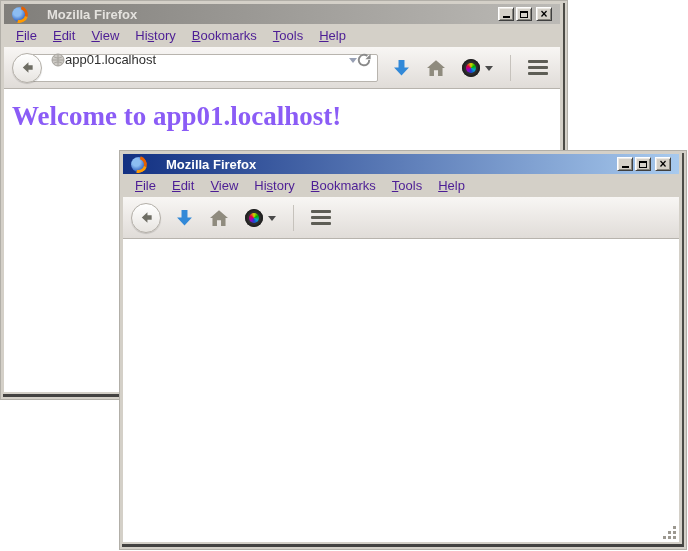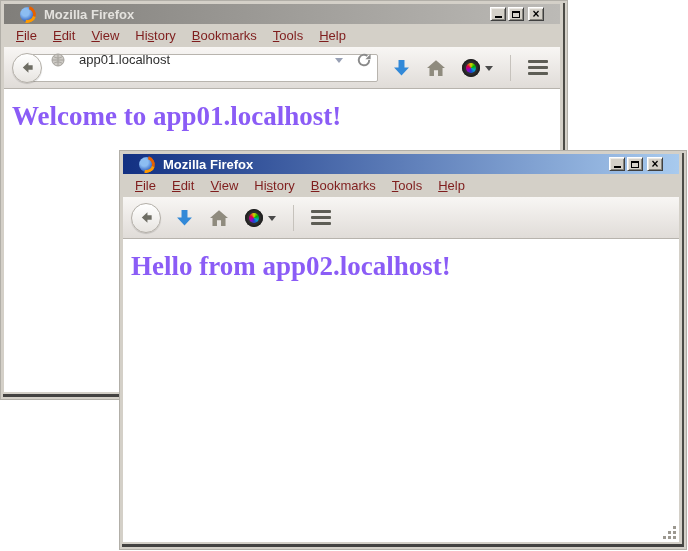--- a/index.html
+++ b/index.html
@@ -18,21 +18,21 @@
   .frame {
     height:100%; box-sizing:border-box; background:#d4d0c8;
     border-right:2px solid #4c4b46; border-bottom:3px solid #434241;
     padding:1px 3px 2px 1px;
     display:flex; flex-direction:column;
   }
 
   
   .titlebar {
     height:20px; flex:0 0 20px; display:flex; align-items:center;
-    gap:9px; padding:0 16px;
+    gap:20px; padding:0 8px;
   }
   .active .titlebar   { background:linear-gradient(to right,#123082,#a8caee); }
   .inactive .titlebar { background:linear-gradient(to right,#807e7a,#bcbab6); }
   .title-text { font-size:13px; font-weight:bold; flex:1;
     white-space:nowrap; overflow:hidden; }
   .active .title-text   { color:#ffffff; }
   .inactive .title-text { color:#e4e2de; }
 
   .ff-icon { width:15px; height:15px; border-radius:50%; position:relative;
     background:radial-gradient(circle at 35% 35%, #8cbdf2 0 28%, #2a5bbf 70%);
@@ -53,42 +53,42 @@
   .glyph-min { width:7px; height:2px; background:#000; align-self:flex-end; margin-bottom:2px; }
   .glyph-max { width:8px; height:7px; box-sizing:border-box;
     border:1px solid #000; border-top-width:2px; }
   .glyph-close { font-size:12px; font-weight:bold; line-height:10px; color:#000; }
 
   
   .menubar {
     height:23px; flex:0 0 23px; display:flex; align-items:center;
     padding-left:4px; background:#d4d0c8;
   }
-  .menu-item { padding:3px 8px; font-size:13px; color:#7f1d1d; white-space:nowrap; }
+  .menu-item { padding:3px 8px; font-size:13px; color:#4c1d95; white-space:nowrap; }
   .mnemonic { text-decoration:underline; }
 
   
   .toolbar {
     height:41px; flex:0 0 41px; display:flex; align-items:center;
     background:linear-gradient(#f8f6f4,#e0dcd8);
     border-bottom:1px solid #b7b3ad;
     padding:0 12px 0 8px;
   }
   .back-btn {
     width:30px; height:30px; border-radius:50%; box-sizing:border-box;
     background:linear-gradient(#ffffff,#e7e4e0);
     border:1px solid #b3afa8; box-shadow:0 1px 1px rgba(0,0,0,.15);
     display:flex; align-items:center; justify-content:center;
     position:relative; z-index:2; flex:0 0 30px;
   }
   .urlbar {
     flex:1; height:28px; box-sizing:border-box; background:#fff;
     border:1px solid #b8b4ae; border-radius:2px;
     margin-left:-14px; padding:0 6px 16px 22px;
-    display:flex; align-items:center; gap:14px; min-width:0;
+    display:flex; align-items:center; gap:0; min-width:0;
   }
   .url-text { font-size:13px; color:#2e2e2e; flex:1; white-space:nowrap; overflow:hidden; }
   .url-drop { width:0; height:0; border:4px solid transparent;
     border-top:5px solid #98a0b4; margin-top:5px; }
   .reload { display:flex; align-items:center; }
 
   .tool-cluster { display:flex; align-items:center; gap:17px; margin-left:15px; }
   .tbtn { display:flex; align-items:center; }
   .tsep { width:1px; height:26px; background:#c6c2bc; }
   .wheel { width:18px; height:18px; border-radius:50%; background:#2e2e2e;
@@ -247,21 +247,20 @@
           <svg width="20" height="17" viewBox="0 0 20 17">
               <rect y="1" width="20" height="3" rx="1" fill="#5d5d55"></rect>
               <rect y="7" width="20" height="3" rx="1" fill="#5d5d55"></rect>
               <rect y="13" width="20" height="3" rx="1" fill="#5d5d55"></rect>
             </svg>
         </span>
       </span>
     </div>
 
     <div class="content">
-      <h1 class="page-heading">Hello from app02.localhost!</h1>
       <svg class="resize-grip" width="14" height="14" viewBox="0 0 14 14">
           <g fill="#9c9890">
             <rect x="10" y="10" width="3" height="3"></rect>
             <rect x="10" y="5" width="3" height="3"></rect>
             <rect x="5" y="10" width="3" height="3"></rect>
             <rect x="10" y="0" width="3" height="3"></rect>
             <rect x="5" y="5" width="3" height="3"></rect>
             <rect x="0" y="10" width="3" height="3"></rect>
           </g>
         </svg>

